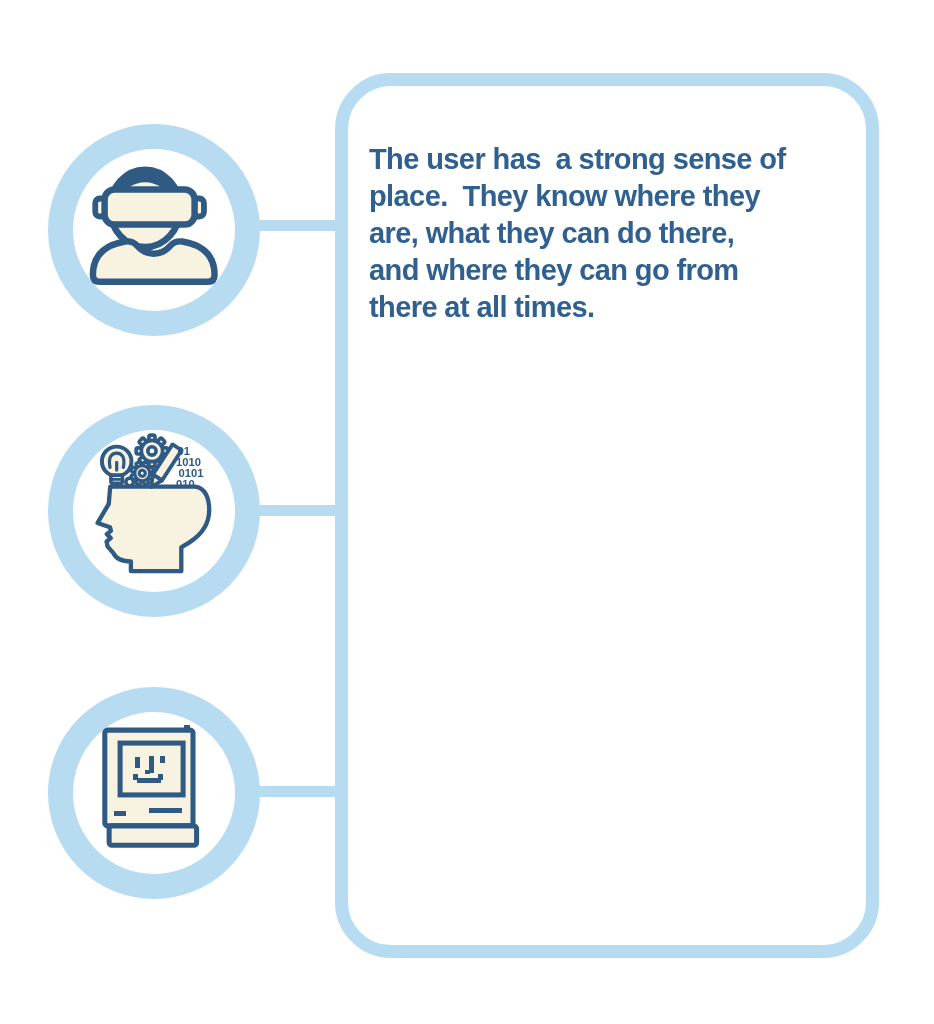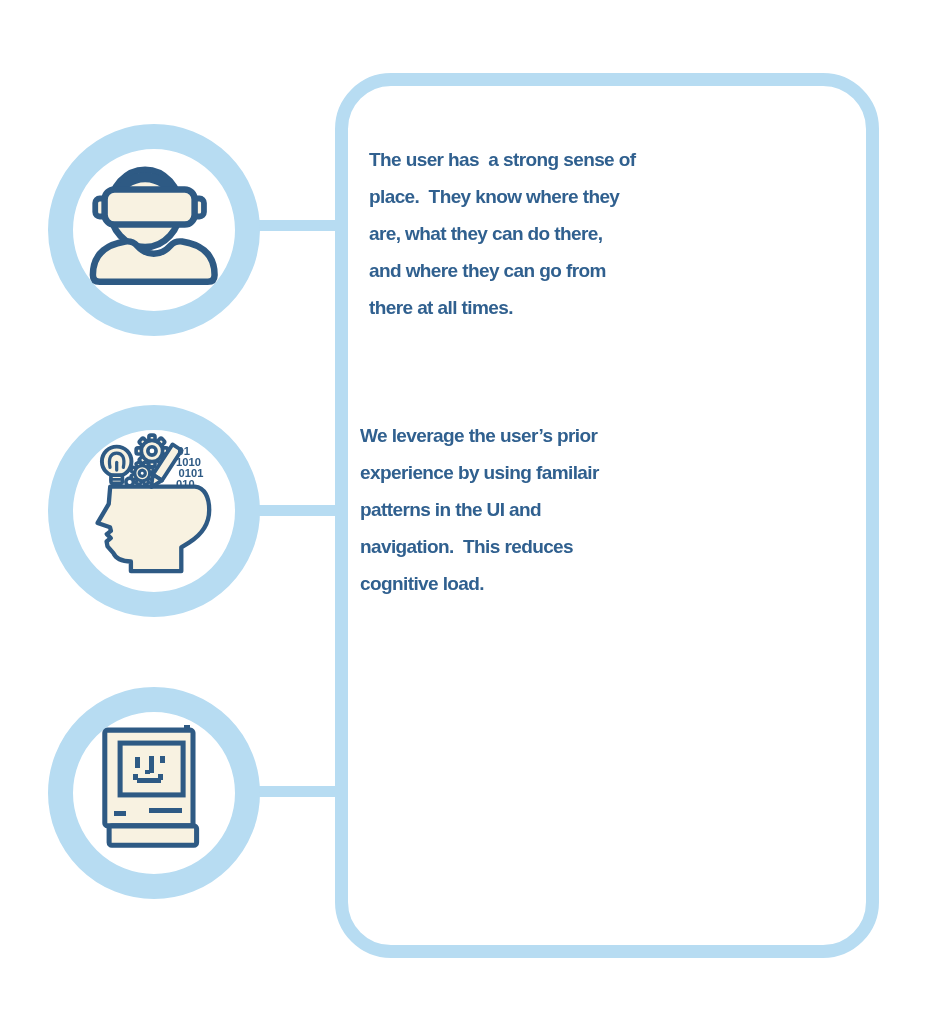--- a/index.html
+++ b/index.html
@@ -14,21 +14,21 @@
   .connector{
     position:absolute;left:245px;width:103px;height:11px;background:#b7dcf2;
   }
   .icon-circle{
     position:absolute;left:48px;width:162px;height:162px;background:#ffffff;
     border:25px solid #b7dcf2;border-radius:50%;
   }
   .icon-svg{position:absolute;overflow:visible;}
   .text-block{
     position:absolute;white-space:pre;color:#30608f;
-    font-weight:700;font-size:19px;line-height:37px;letter-spacing:-0.6px;
+    font-weight:700;font-size:29px;line-height:37px;letter-spacing:-0.6px;
   }
 </style>
 </head>
 <body>
 
 <div class="canvas">
 
   <div class="panel"></div>
 
   <div class="connector" style="top:220px"></div>
@@ -121,19 +121,14 @@
       </g>
       <rect x="13.4" y="61.6" width="48.6" height="10.8" rx="1.5" fill="#f8f2e1" stroke-width="2.8"></rect>
     </g>
   </svg>
 
   <div class="text-block" style="left:369px;top:141px">The user has  a strong sense of
 place.  They know where they
 are, what they can do there,
 and where they can go from
 there at all times.</div>
-  <div class="text-block" style="left:360px;top:417px">We leverage the user’s prior
-experience by using familair
-patterns in the UI and
-navigation.  This reduces
-cognitive load.</div>
 
 </div>
 
 </body></html>

